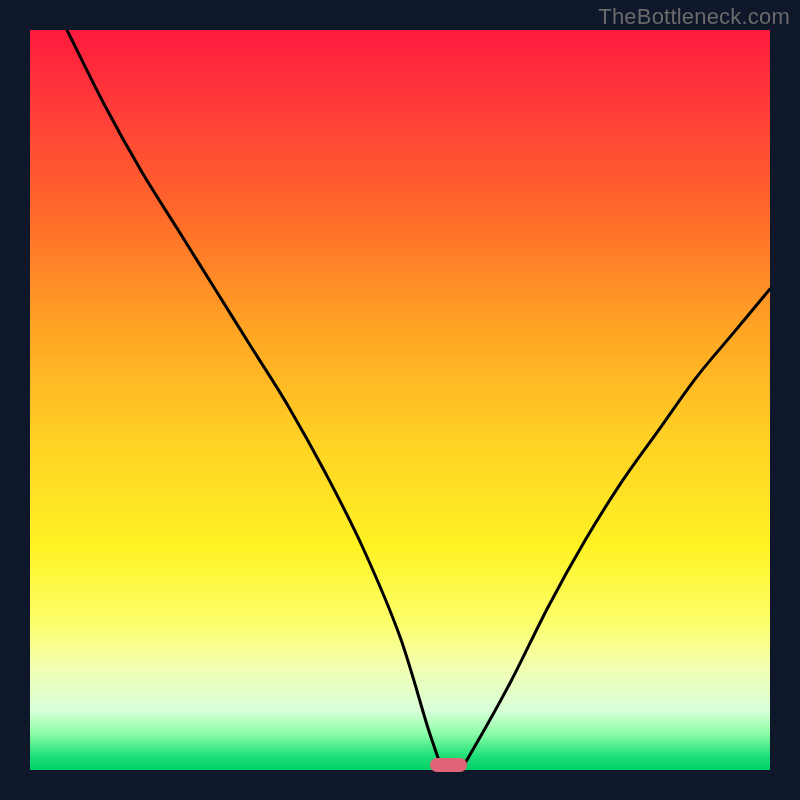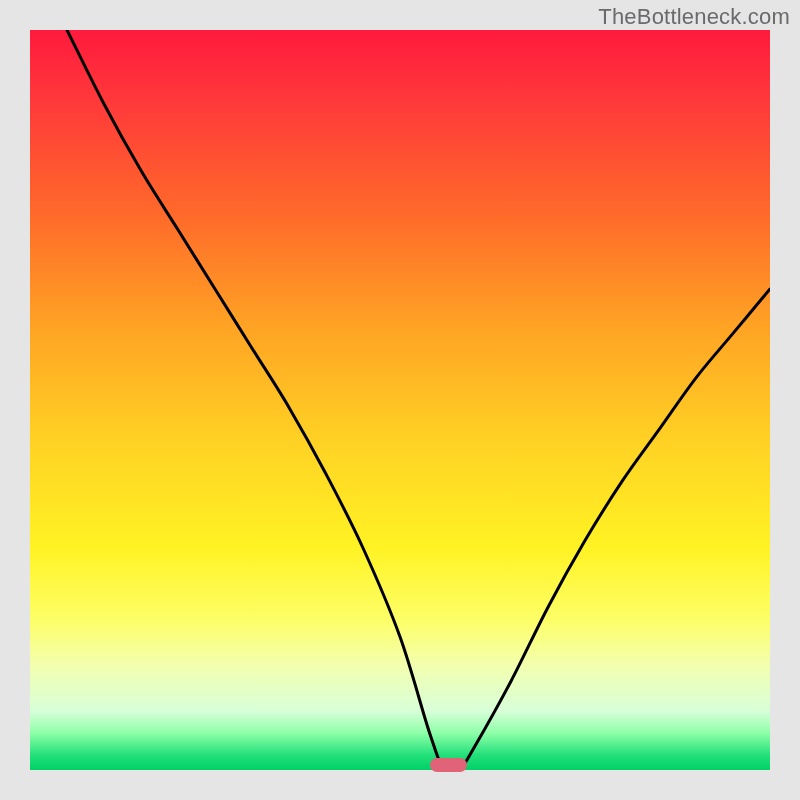--- a/index.html
+++ b/index.html
@@ -9,21 +9,21 @@
     height: 800px;
     background: #000000;
     overflow: hidden;
   }
   .frame {
     position: absolute;
     left: 0;
     top: 0;
     width: 800px;
     height: 800px;
-    background: #e5e5e5;
+    background: #0f172a;
   }
   .plot-area {
     position: absolute;
     left: 30px;
     top: 30px;
     width: 740px;
     height: 740px;
     background: linear-gradient(to bottom,
       #ff1a3d 0%,
       #ff3a3a 10%,

